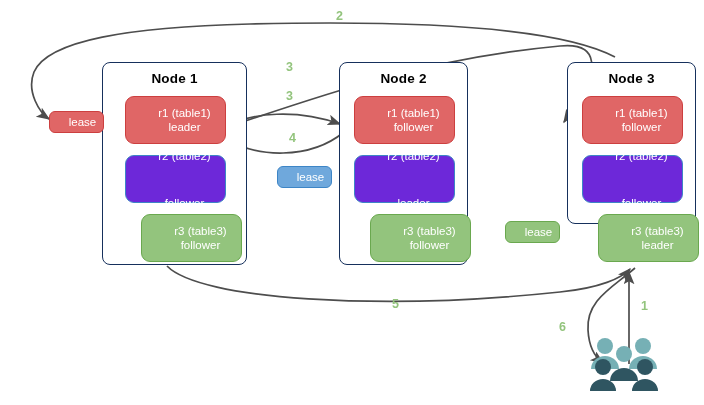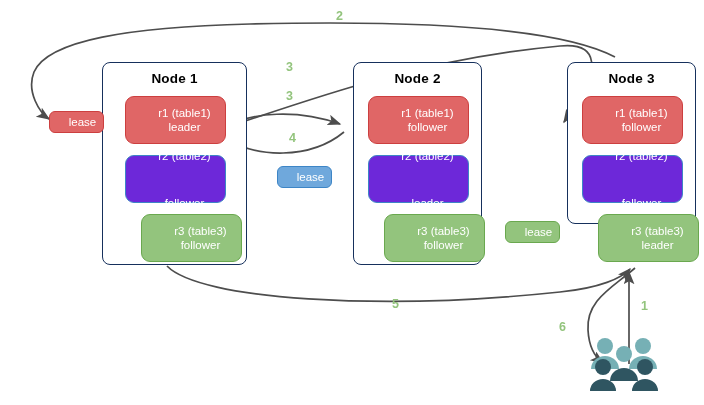--- a/index.html
+++ b/index.html
@@ -117,21 +117,21 @@
     <div class="replica rep-blue" style="left:22px;top:92px;width:101px;height:48px;">
       <span>r2 (table2)</span>
       <span>follower</span>
     </div>
     <div class="replica rep-green" style="left:22px;top:151px;width:101px;height:48px;">
       <span>r3 (table3)</span>
       <span>follower</span>
     </div>
   </div>
 
-  <div class="node-box" style="left:353px;top:62px;width:129px;height:203px;">
+  <div class="node-box" style="left:339px;top:62px;width:129px;height:203px;">
     <div class="node-title">Node 2</div>
     <div class="replica rep-red" style="left:14px;top:33px;width:101px;height:48px;">
       <span>r1 (table1)</span>
       <span>follower</span>
     </div>
     <div class="replica rep-blue" style="left:14px;top:92px;width:101px;height:48px;">
       <span>r2 (table2)</span>
       <span>leader</span>
     </div>
     <div class="replica rep-green" style="left:14px;top:151px;width:101px;height:48px;">

